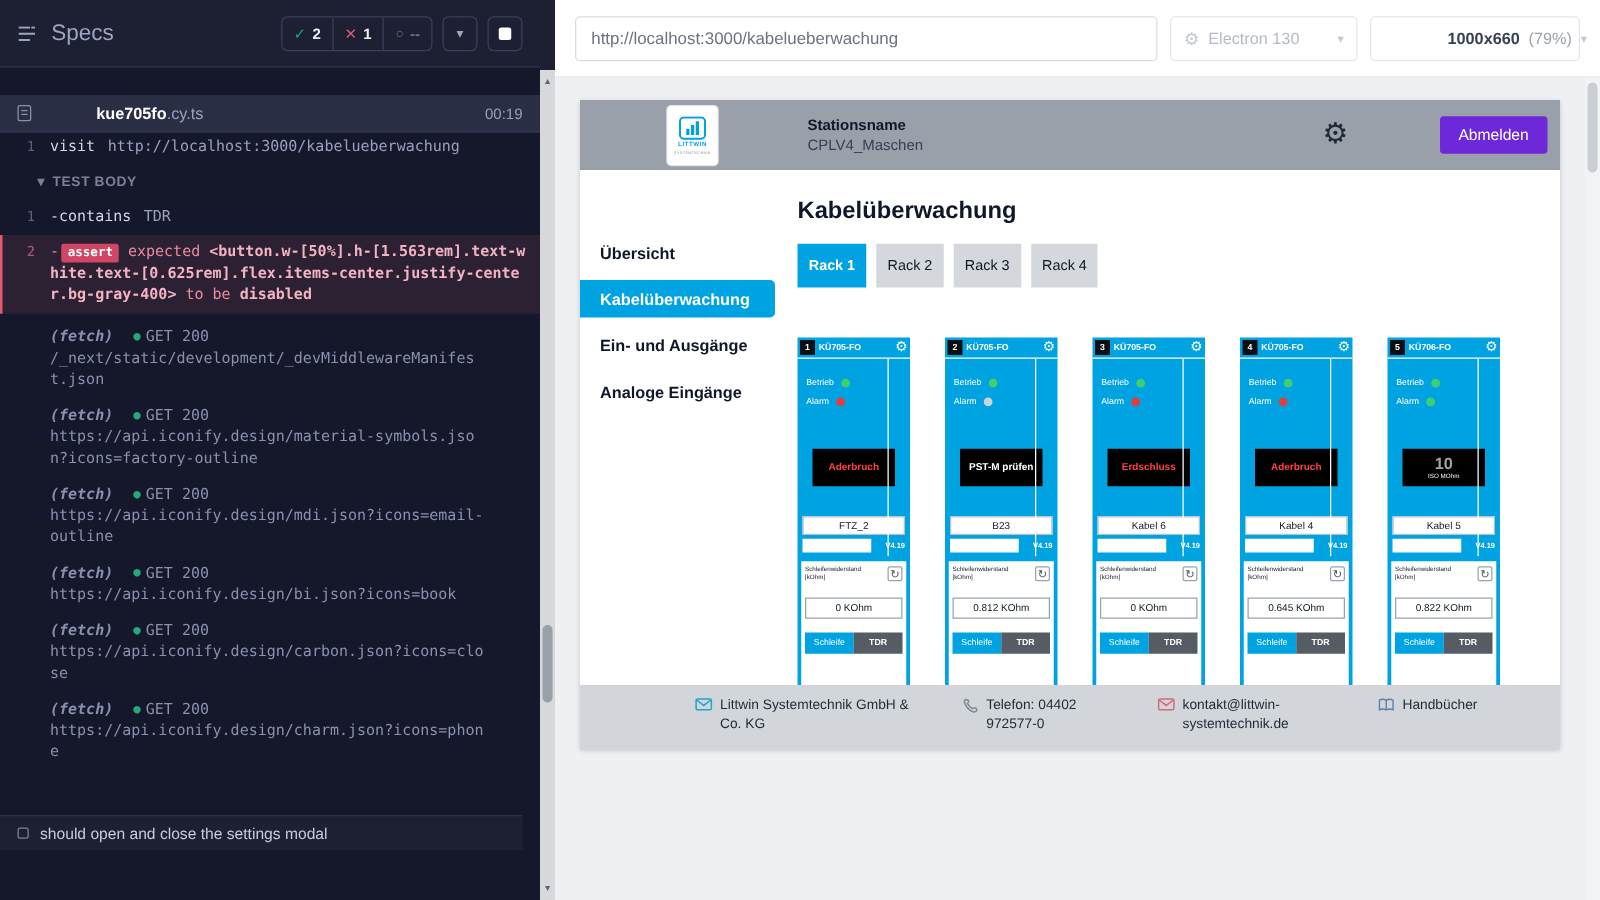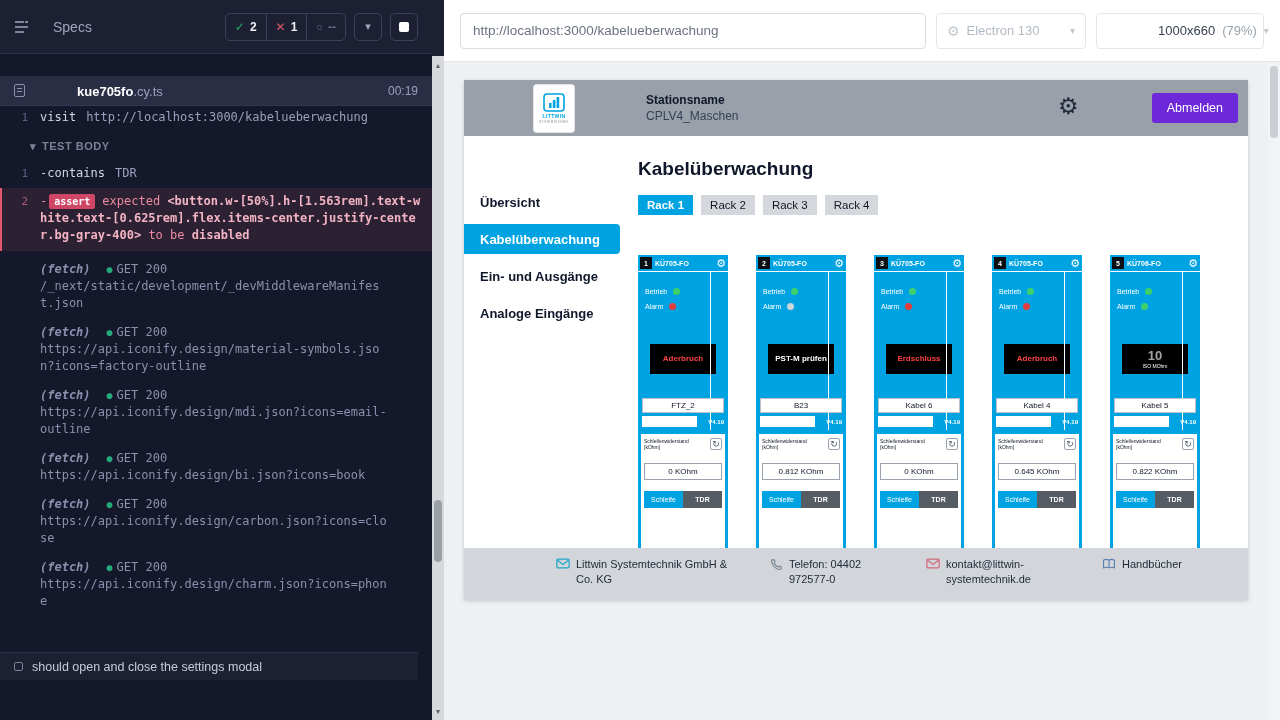--- a/index.html
+++ b/index.html
@@ -5,21 +5,21 @@
   * { box-sizing: border-box; margin: 0; padding: 0; }
   html,body { margin:0; background:#fff; }
   #root { position:relative; width:1280px; height:720px; overflow:hidden;
           font-family:"Liberation Sans", sans-serif; }
 
   
   .reporter { position:absolute; left:0; top:0; width:432px; height:720px;
               background:#15182a; color:#9aa0bd; }
   .rep-header { height:54px; display:flex; align-items:center; padding:0 14px;
                 background:#1d2032; border-bottom:1px solid #2c3048; }
-  .specs-btn { display:flex; align-items:center; gap:24px; color:#9fa5bf; font-size:14px; cursor:pointer; }
+  .specs-btn { display:flex; align-items:center; gap:12px; color:#9fa5bf; font-size:18px; cursor:pointer; }
   .rep-spacer { flex:1; }
   .stats { display:flex; align-items:center; height:28px; border:1px solid #3a3f5c; border-radius:5px; }
   .stat { display:flex; align-items:center; gap:5px; padding:0 9px; font-size:12px; height:100%; }
   .stat + .stat { border-left:1px solid #3a3f5c; }
   .stat b { color:#eceef6; font-weight:700; }
   .ic.pass { color:#1fa971; font-style:normal; font-size:12px; }
   .ic.fail { color:#e45770; font-style:normal; font-size:12px; }
   .ic.pend { color:#6a7090; font-style:normal; font-size:11px; }
   .stat .pend-n { color:#6a7090; }
   .sq-btn { width:28px; height:28px; margin-left:8px; background:transparent;
@@ -84,21 +84,21 @@
   .topbar { height:62px; background:#fff; border-bottom:1px solid #e3e6ea;
             display:flex; align-items:center; padding:0 16px; gap:10px; }
   .url-box { width:466px; height:36px; border:1px solid #d8dde3; border-radius:4px;
              color:#6b7280; font-size:13.5px; padding:0 12px; outline:none;
              font-family:"Liberation Sans", sans-serif; background:#fff; }
   .sel { height:36px; border:1px solid #e3e6ea; border-radius:4px; background:#fff;
          display:flex; align-items:center; gap:7px; padding:0 10px; font-size:13px; cursor:pointer; }
   .sel.browser { width:150px; color:#b3bac4; }
   .sel .chev { margin-left:auto; color:#c3c9d1; font-size:10px; }
   .sel.viewport { width:168px; }
-  .vp-size { color:#374151; font-weight:400;margin-left:44px; }
+  .vp-size { color:#374151; font-weight:700;margin-left:44px; }
   .vp-zoom { color:#9aa3ad; }
   .sel-gear { color:#c3c9d1; font-size:14px; }
 
   .stage { padding:18px 0 0 20px; }
   .app { width:784px; height:520px; background:#fff; position:relative;
          box-shadow:0 1px 4px rgba(0,0,0,.18); overflow:hidden; }
 
   .app-header { height:56px; background:#9aa0a9; position:relative; display:flex; align-items:center; }
   .logo { position:absolute; left:70px; top:5px; width:40px; height:47px; background:#fff;
           border-radius:3px; display:flex; flex-direction:column; align-items:center;
@@ -114,21 +114,21 @@
 
   .app-body { display:flex; height:412px; background:#fff; }
   .sidebar { width:156px; flex-shrink:0; padding-top:44px; }
   .side-item { height:30px; display:flex; align-items:center; padding-left:16px;
                font-size:13px; font-weight:600; color:#0f172a; margin:7px 0; cursor:pointer; }
   .side-item.active { background:#00a3e1; color:#fff; border-radius:0 4px 4px 0; }
 
   .content { flex:1; padding:14px 16px 0 18px; overflow:hidden; }
   .page-title { font-size:19px; font-weight:600; color:#0f172a; margin-top:8px; }
   .tabs { display:flex; gap:8px; margin-top:15px; }
-  .tab { height:20px; padding:0 9px; font-size:11.5px; display:flex; align-items:center;
+  .tab { height:35px; padding:0 9px; font-size:11.5px; display:flex; align-items:center;
          background:#d4d7db; color:#111827; cursor:pointer; border:none; font-family:inherit; }
   .tab.active { background:#00a3e1; color:#fff; font-weight:600; }
 
   .cards { display:flex; gap:28px; margin-top:40px; }
   .card { width:90px; height:320px; background:#00a3e1; position:relative; flex-shrink:0; }
   .card-head { height:17px; display:flex; align-items:center; padding:0 20px 0 2px;
                border-bottom:1px solid #fff; position:relative; }
   .card-num { width:12px; height:12px; background:#0b0f14; color:#fff; font-size:7px; font-weight:700;
               display:flex; align-items:center; justify-content:center; margin-right:3px; }
   .card-model { font-size:7px; font-weight:700; color:#fff; white-space:nowrap; }

